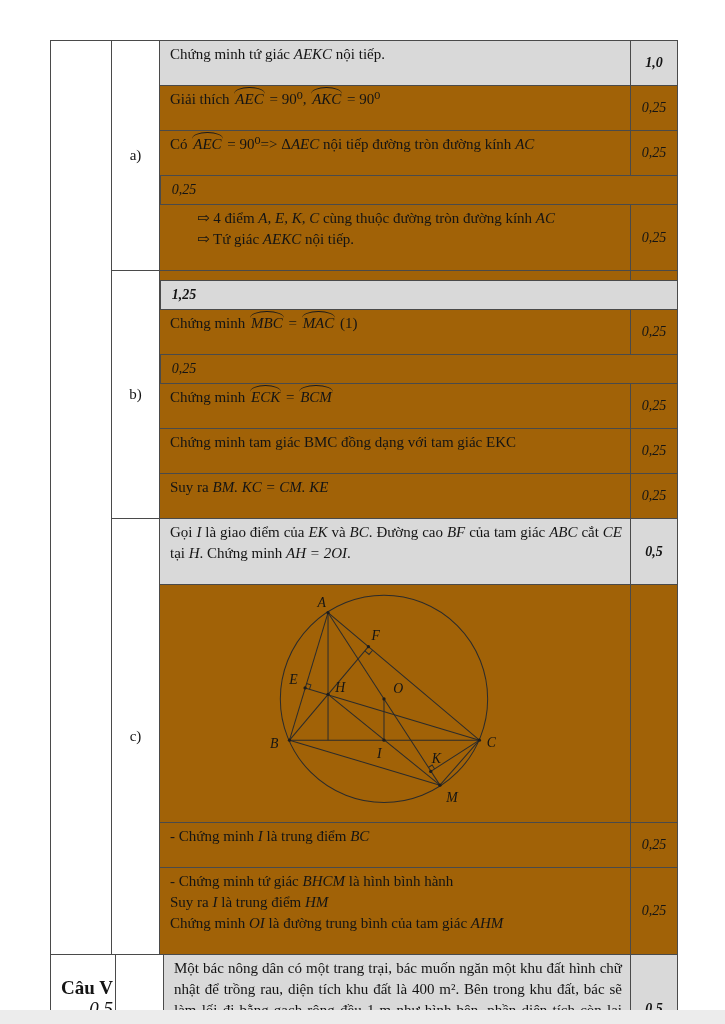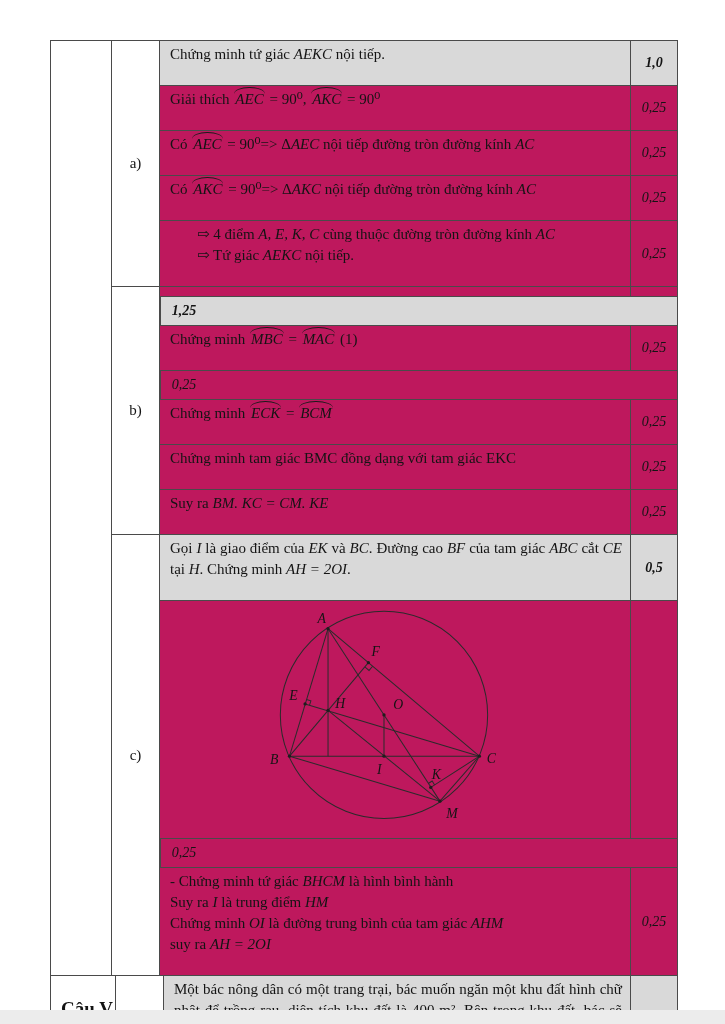--- a/index.html
+++ b/index.html
@@ -11,21 +11,21 @@
   .table { position:absolute; left:50px; top:40px; width:626px; border:1.4px solid #4a4a4a; }
   .top-block { display:flex; border-bottom:1px solid #4a4a4a; }
   .col1 { width:60px; flex:none; border-right:1px solid #4a4a4a; }
   .right-stack { flex:1; display:flex; flex-direction:column; min-width:0; }
   .section { display:flex; }
   .section.bordered { border-bottom:1px solid #4a4a4a; }
   .sec-label { width:47px; flex:none; border-right:1px solid #4a4a4a;
     display:flex; align-items:center; justify-content:center; font-size:15px; }
   .sec-rows { flex:1; display:flex; flex-direction:column; min-width:0; }
   .rows-wrap { display:flex; flex-direction:column; }
-  .row { display:flex; border-bottom:1px solid #4a4a4a; min-height:28px; background:#be185d; }
+  .row { display:flex; border-bottom:1px solid #4a4a4a; min-height:28px; background:#a16207; }
   .sec-rows > .rows-wrap:last-child .row:last-child { border-bottom:none; }
   .row.gap { min-height:9px; }
   .row.gap .cell { padding:0; }
   .row.hdr { background:#d9d9d9; }
   .cell { flex:1; padding:3px 8px 20px 10px; font-size:15px; min-width:0; }
   .cell.just { text-align:justify; }
   .line { line-height:21px; }
   .line.ind { padding-left:27px; }
   .score { width:46px; flex:none; border-left:1px solid #4a4a4a;
     display:flex; align-items:center; justify-content:center;
@@ -82,23 +82,20 @@
                   </div>
                   <div class="score">0,25</div>
                 </div>
                 <div class="row">
                   <div class="cell">
                     <div class="line"><span>Có </span><span class="seg-h">AEC</span><span> = 90⁰=&gt; Δ</span><span class="seg-i">AEC</span><span> nội tiếp đường tròn đường kính </span><span class="seg-i">AC</span></div>
                   </div>
                   <div class="score">0,25</div>
                 </div>
                 <div class="row">
-                  <div class="cell">
-                    <div class="line"><span>Có </span><span class="seg-h">AKC</span><span> = 90⁰=&gt; Δ</span><span class="seg-i">AKC</span><span> nội tiếp đường tròn đường kính </span><span class="seg-i">AC</span></div>
-                  </div>
                   <div class="score">0,25</div>
                 </div>
                 <div class="row">
                   <div class="cell">
                     <div class="line ind"><span>⇨ 4 điểm </span><span class="seg-i">A, E, K, C</span><span> cùng thuộc  đường tròn đường kính </span><span class="seg-i">AC</span></div>
                     <div class="line ind"><span>⇨ Tứ giác </span><span class="seg-i">AEKC</span><span> nội tiếp.</span></div>
                   </div>
                   <div class="score">0,25</div>
                 </div>
               </div>
@@ -198,28 +195,30 @@
                   <text x="450" y="648" text-anchor="middle">K</text>
                   <text x="505" y="630" text-anchor="start">C</text>
                   <text x="461" y="690" text-anchor="start">M</text>
                 </svg>
               </div>
               <div class="score"></div>
             </div>
 
             <div class="rows-wrap">
                 <div class="row">
+                  <div class="cell">
+                    <div class="line"><span>- Chứng minh </span><span class="seg-i">I</span><span> là trung điểm </span><span class="seg-i">BC</span></div>
+                  </div>
                   <div class="score">0,25</div>
                 </div>
                 <div class="row">
                   <div class="cell">
                     <div class="line"><span>- Chứng minh tứ giác </span><span class="seg-i">BHCM</span><span> là hình bình hành</span></div>
                     <div class="line"><span>Suy ra </span><span class="seg-i">I</span><span> là trung điểm </span><span class="seg-i">HM</span></div>
                     <div class="line"><span>Chứng minh </span><span class="seg-i">OI</span><span> là đường trung bình của tam giác </span><span class="seg-i">AHM</span></div>
-                    <div class="line"><span>suy ra  </span><span class="seg-i">AH = 2OI</span></div>
                   </div>
                   <div class="score">0,25</div>
                 </div>
               </div>
           </div>
         </div>
 
       </div>
     </div>
 

